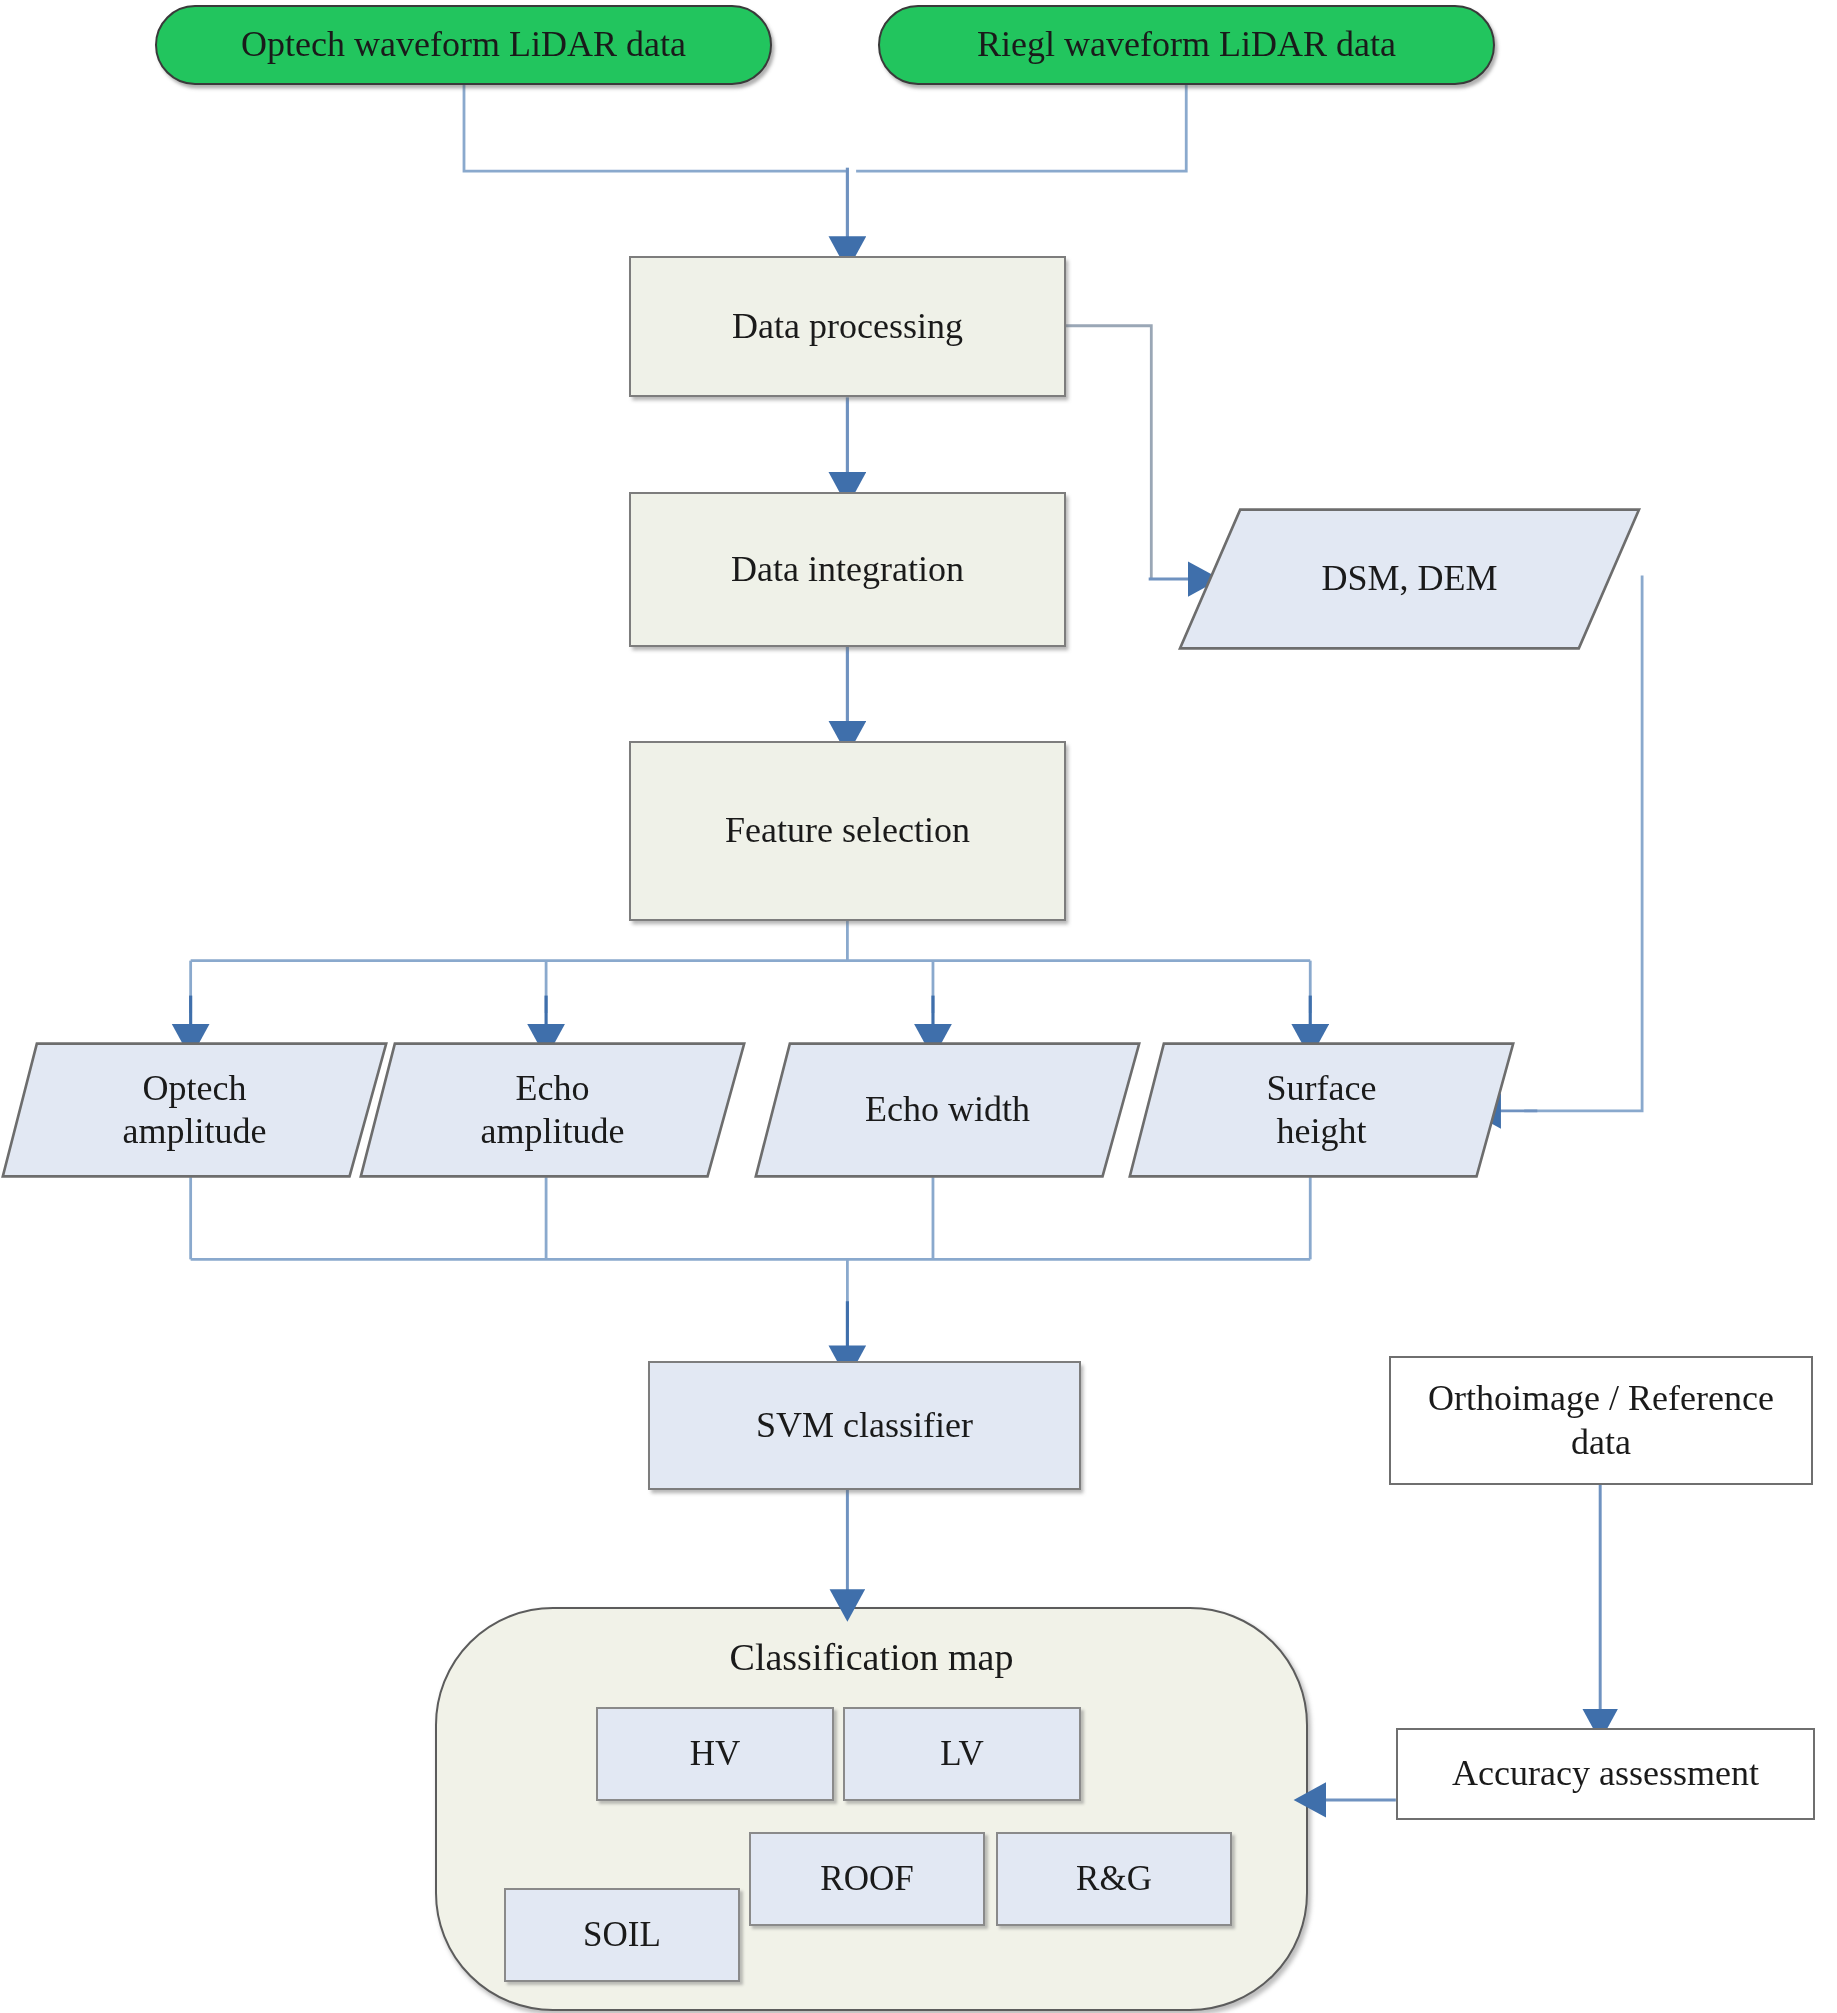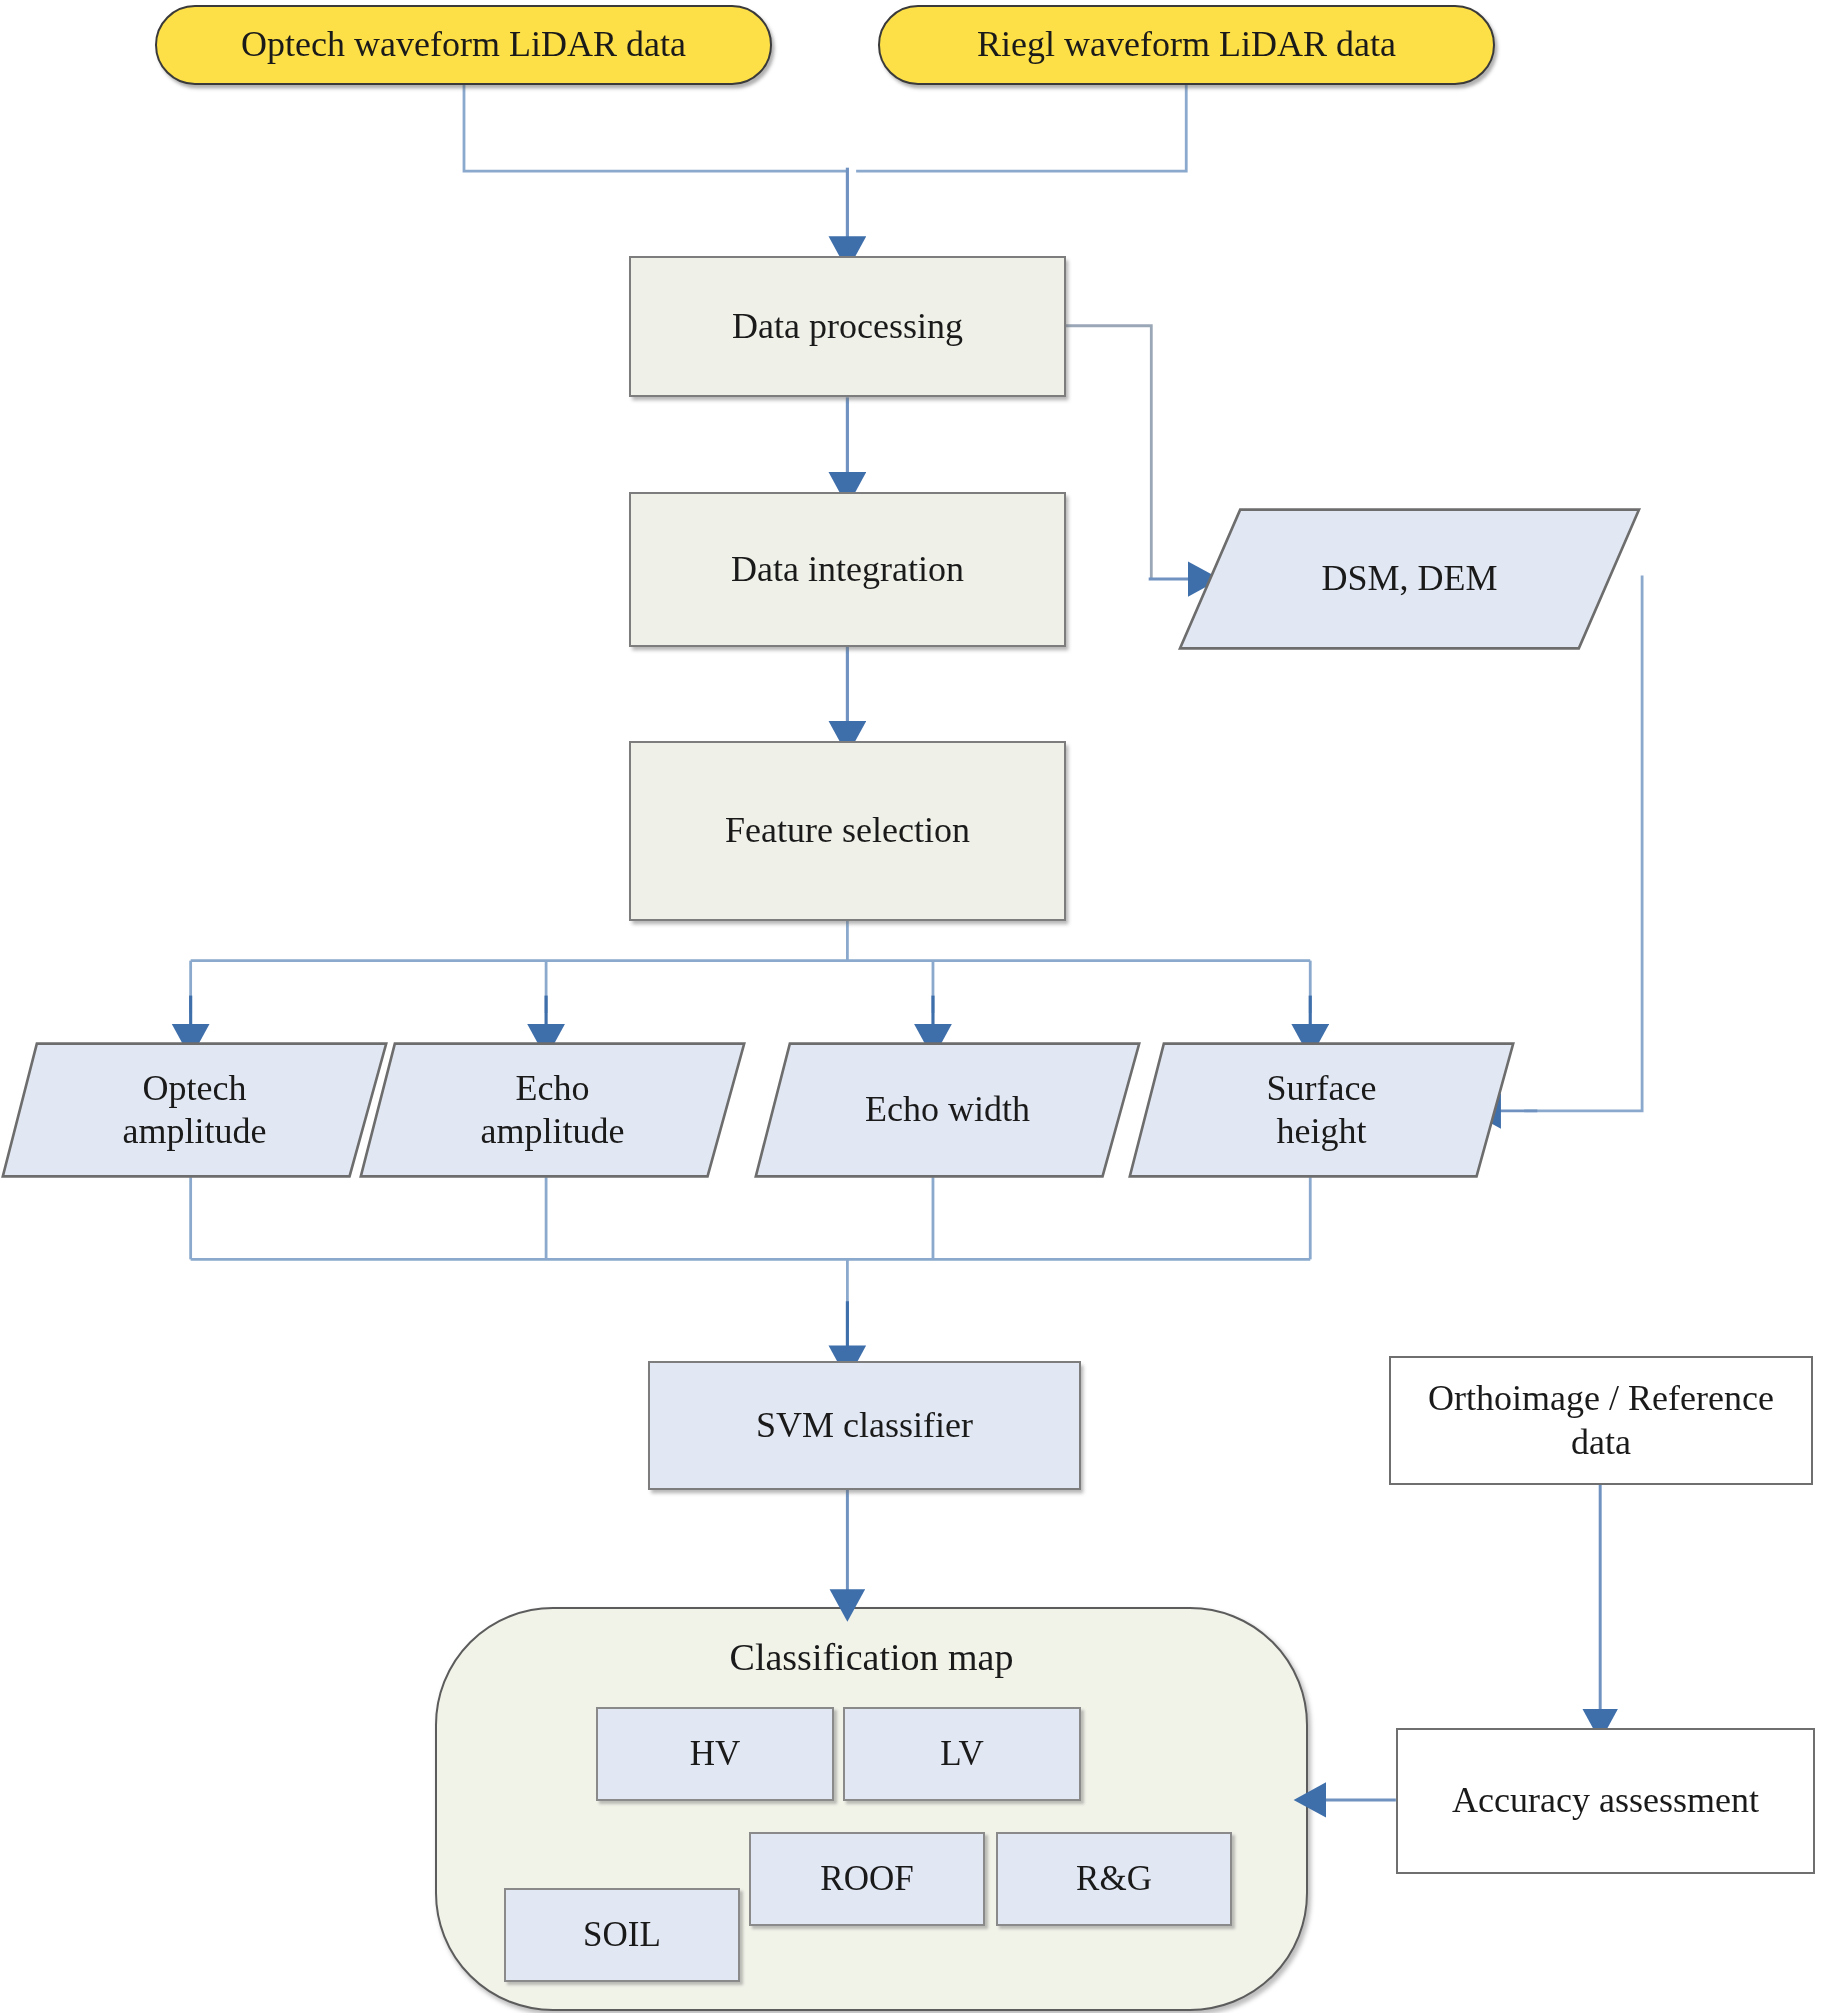--- a/index.html
+++ b/index.html
@@ -19,21 +19,21 @@
     box-sizing:border-box;
     display:flex;
     align-items:center;
     justify-content:center;
     text-align:center;
     line-height:1.22;
     z-index:3;
   }
   
   .n-terminator{
-    background:#fde047;
+    background:#22c55e;
     border:2.2px solid #3a3a3a;
     border-radius:56px;
     box-shadow:2.6px 3.5px 3.5px rgba(80,80,80,0.45);
     font-size:36px;
   }
   
   .n-process{
     background:#eff1e8;
     border:2.2px solid #7d7d7d;
     box-shadow:2.6px 3.5px 3.5px rgba(110,110,110,0.5);
@@ -231,21 +231,21 @@
   </div>
 
   <div class="node n-bluebox" style="left:648px;top:1361px;width:433px;height:129px;">
     <span>SVM classifier</span>
   </div>
 
   <div class="node n-plain" style="left:1389px;top:1356px;width:424px;height:129px;padding:0 24px;">
     <span>Orthoimage / Reference data</span>
   </div>
 
-  <div class="node n-plain" style="left:1396px;top:1728px;width:419px;height:146px;">
+  <div class="node n-plain" style="left:1396px;top:1728px;width:419px;height:92px;">
     <span>Accuracy assessment</span>
   </div>
 
   <div class="node n-group" style="left:435px;top:1607px;width:873px;height:404px;"></div>
 
   <div class="group-title" style="left:435px;top:1635px;width:873px;">
     <span>Classification map</span>
   </div>
 
   <div class="node n-chip" style="left:596px;top:1707px;width:238px;height:94px;">

